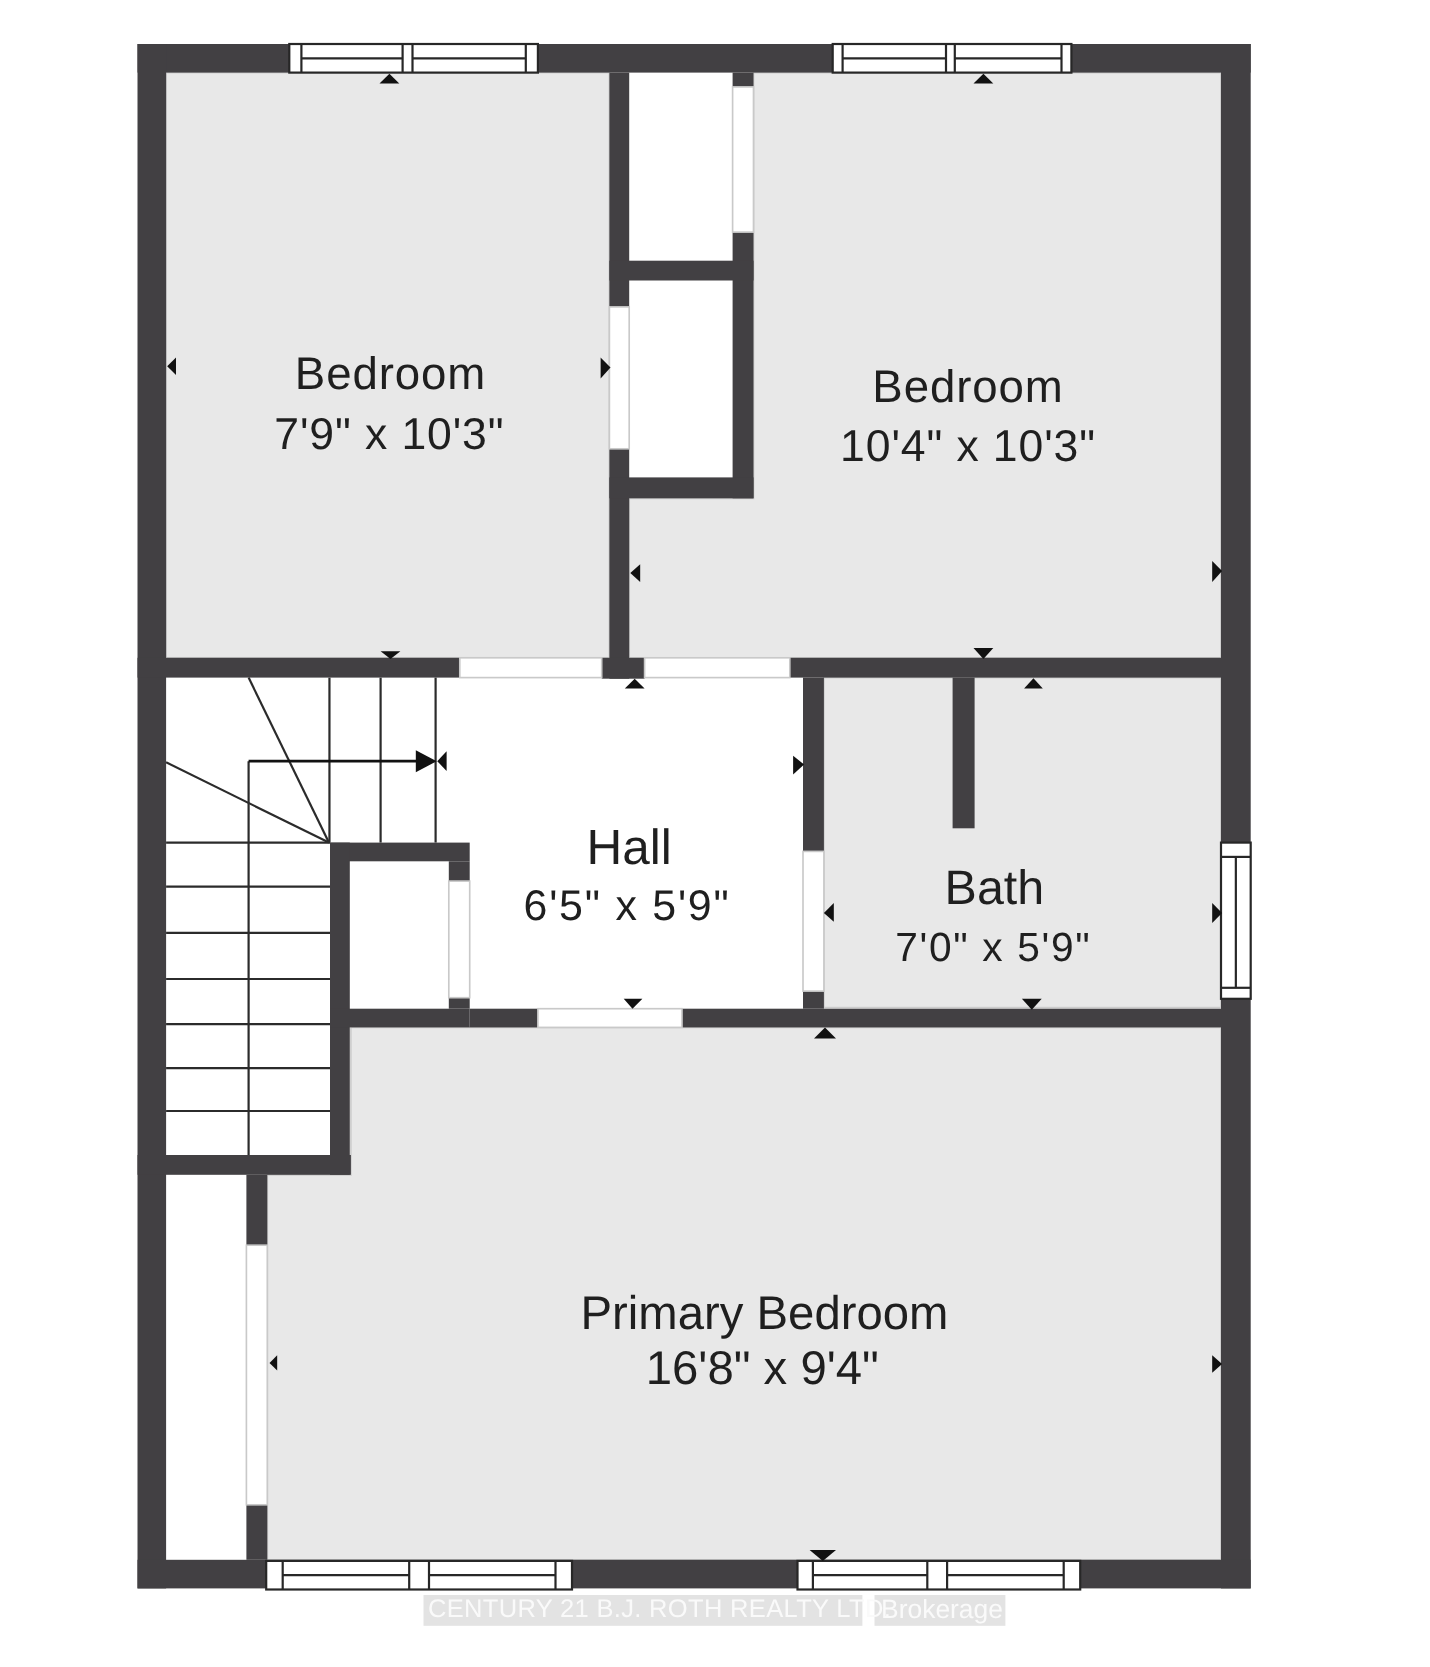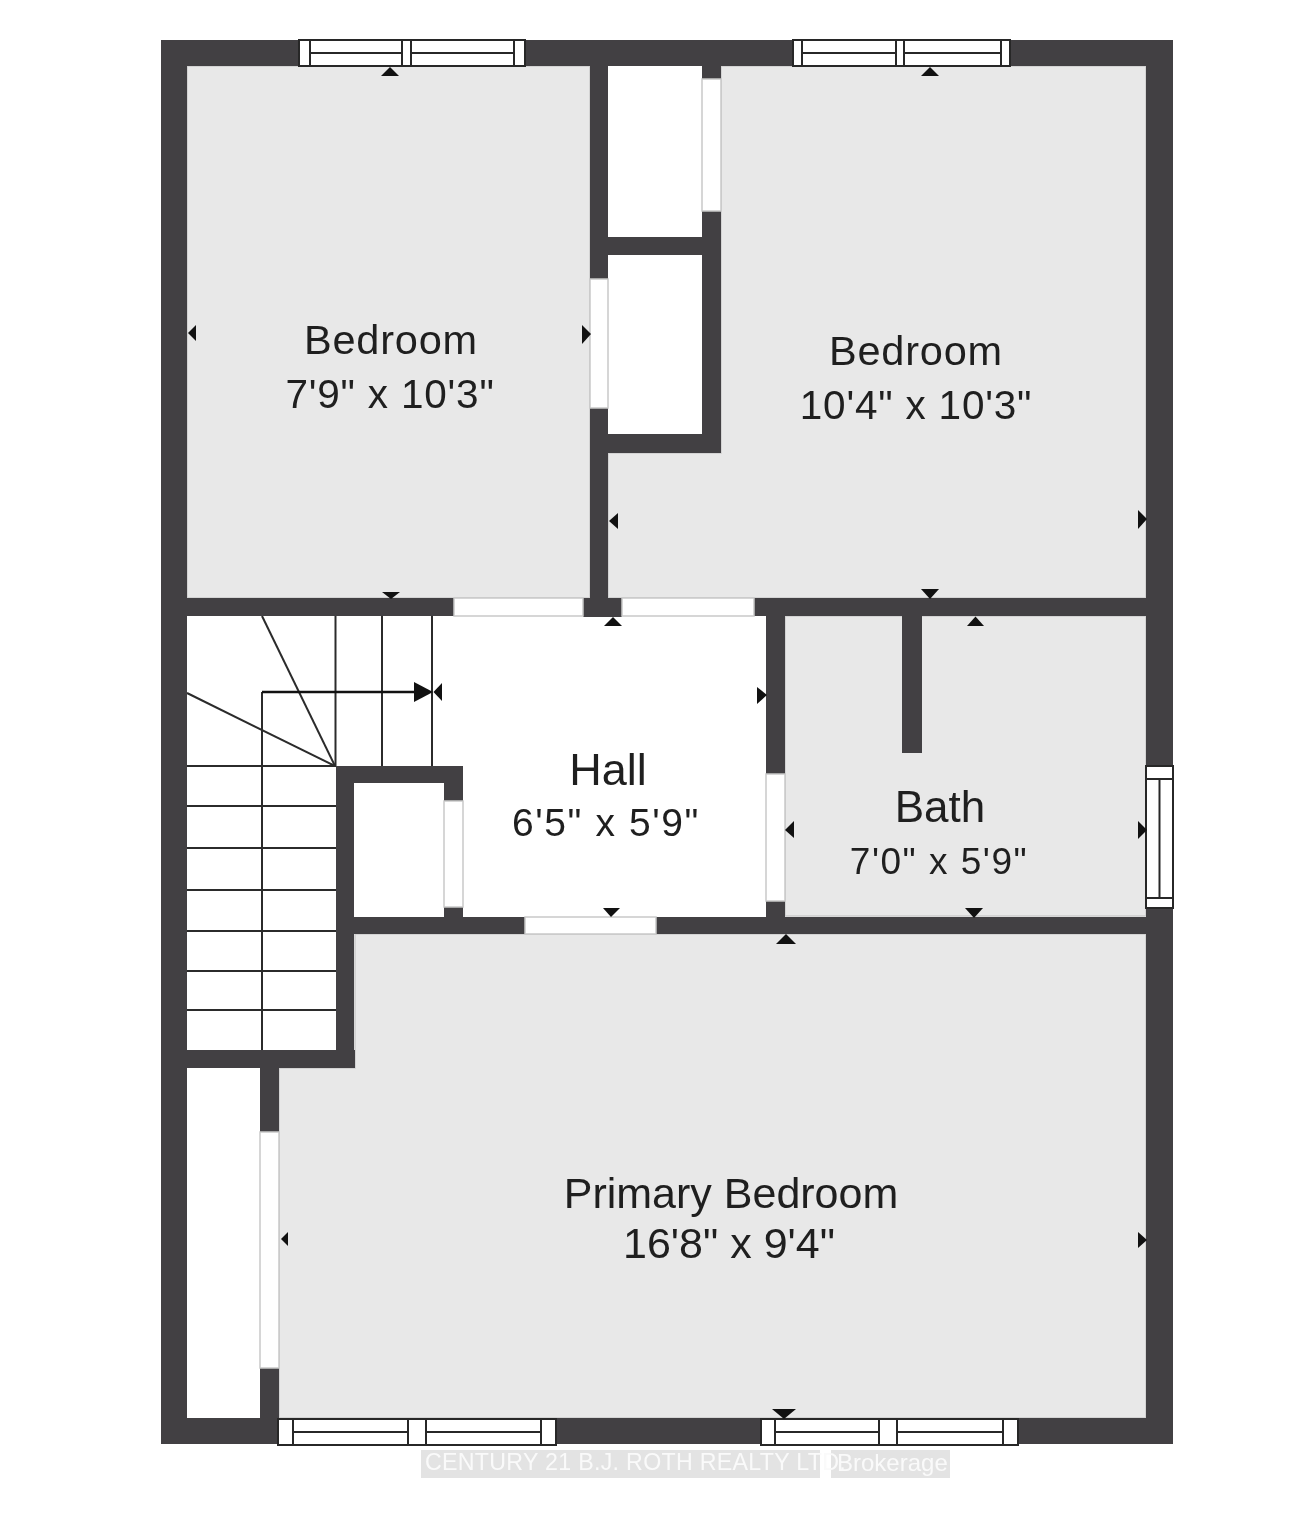--- a/index.html
+++ b/index.html
@@ -1,16 +1,16 @@
 <!DOCTYPE html>
 <html><head>
 <meta charset="utf-8">
 <style>
   html,body{margin:0;padding:0;background:#ffffff;}
-  .page{width:1256px;height:1515px;position:relative;background:#ffffff;overflow:hidden;margin-left:36px;}
+  .page{width:1256px;height:1515px;position:relative;background:#ffffff;overflow:hidden;}
   svg{display:block;}
   text{font-family:"Liberation Sans", sans-serif;}
 </style>
 </head>
 <body>
 <div class="page">
 <svg width="1300" height="1515" viewBox="0 0 1300 1515" xmlns="http://www.w3.org/2000/svg">
 
 <rect x="0" y="0" width="1300" height="1515" fill="#ffffff"></rect>
 

